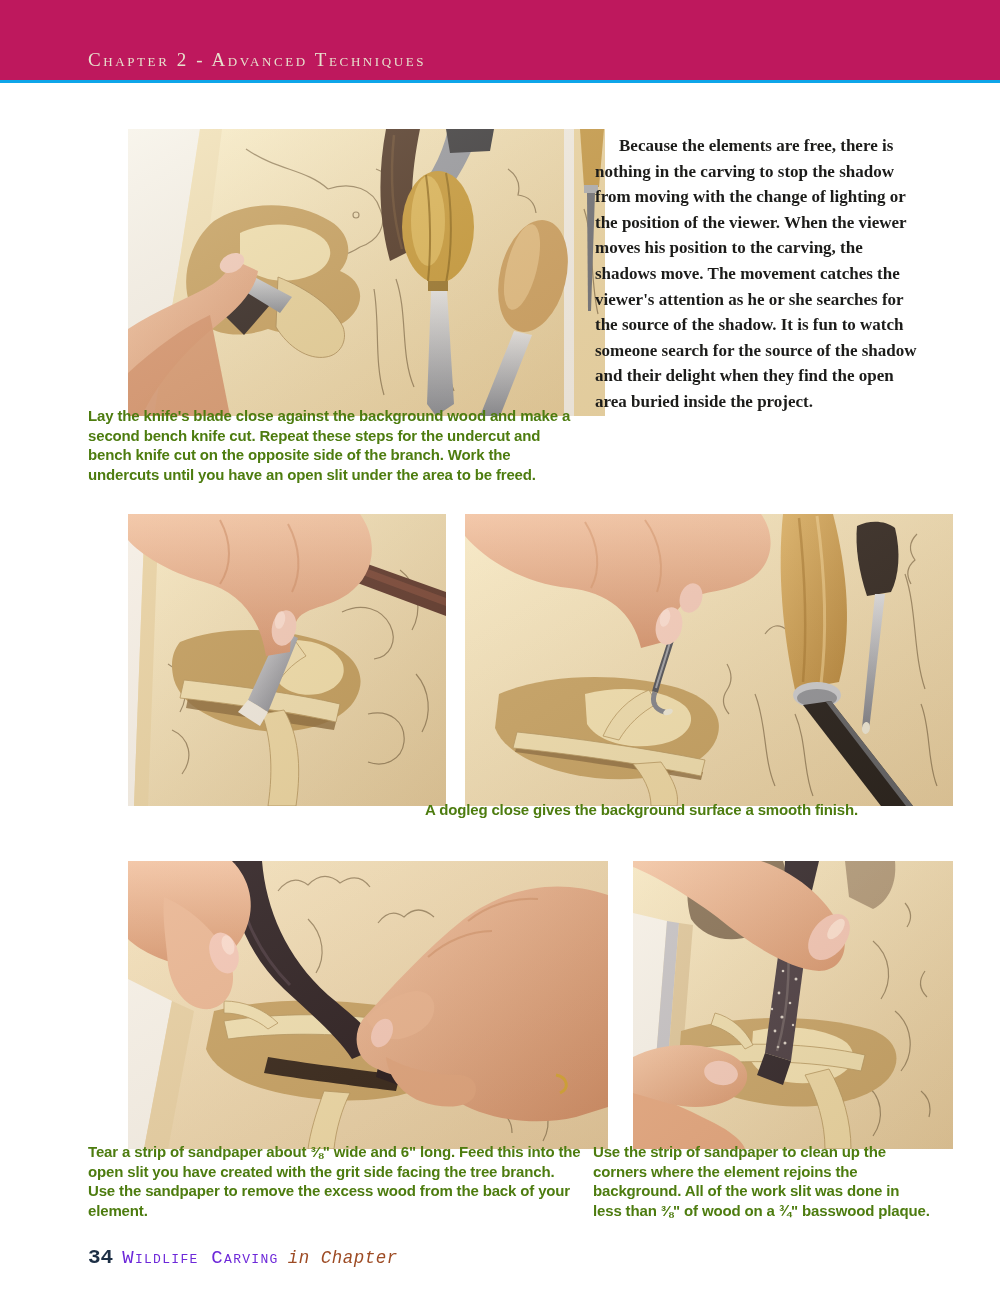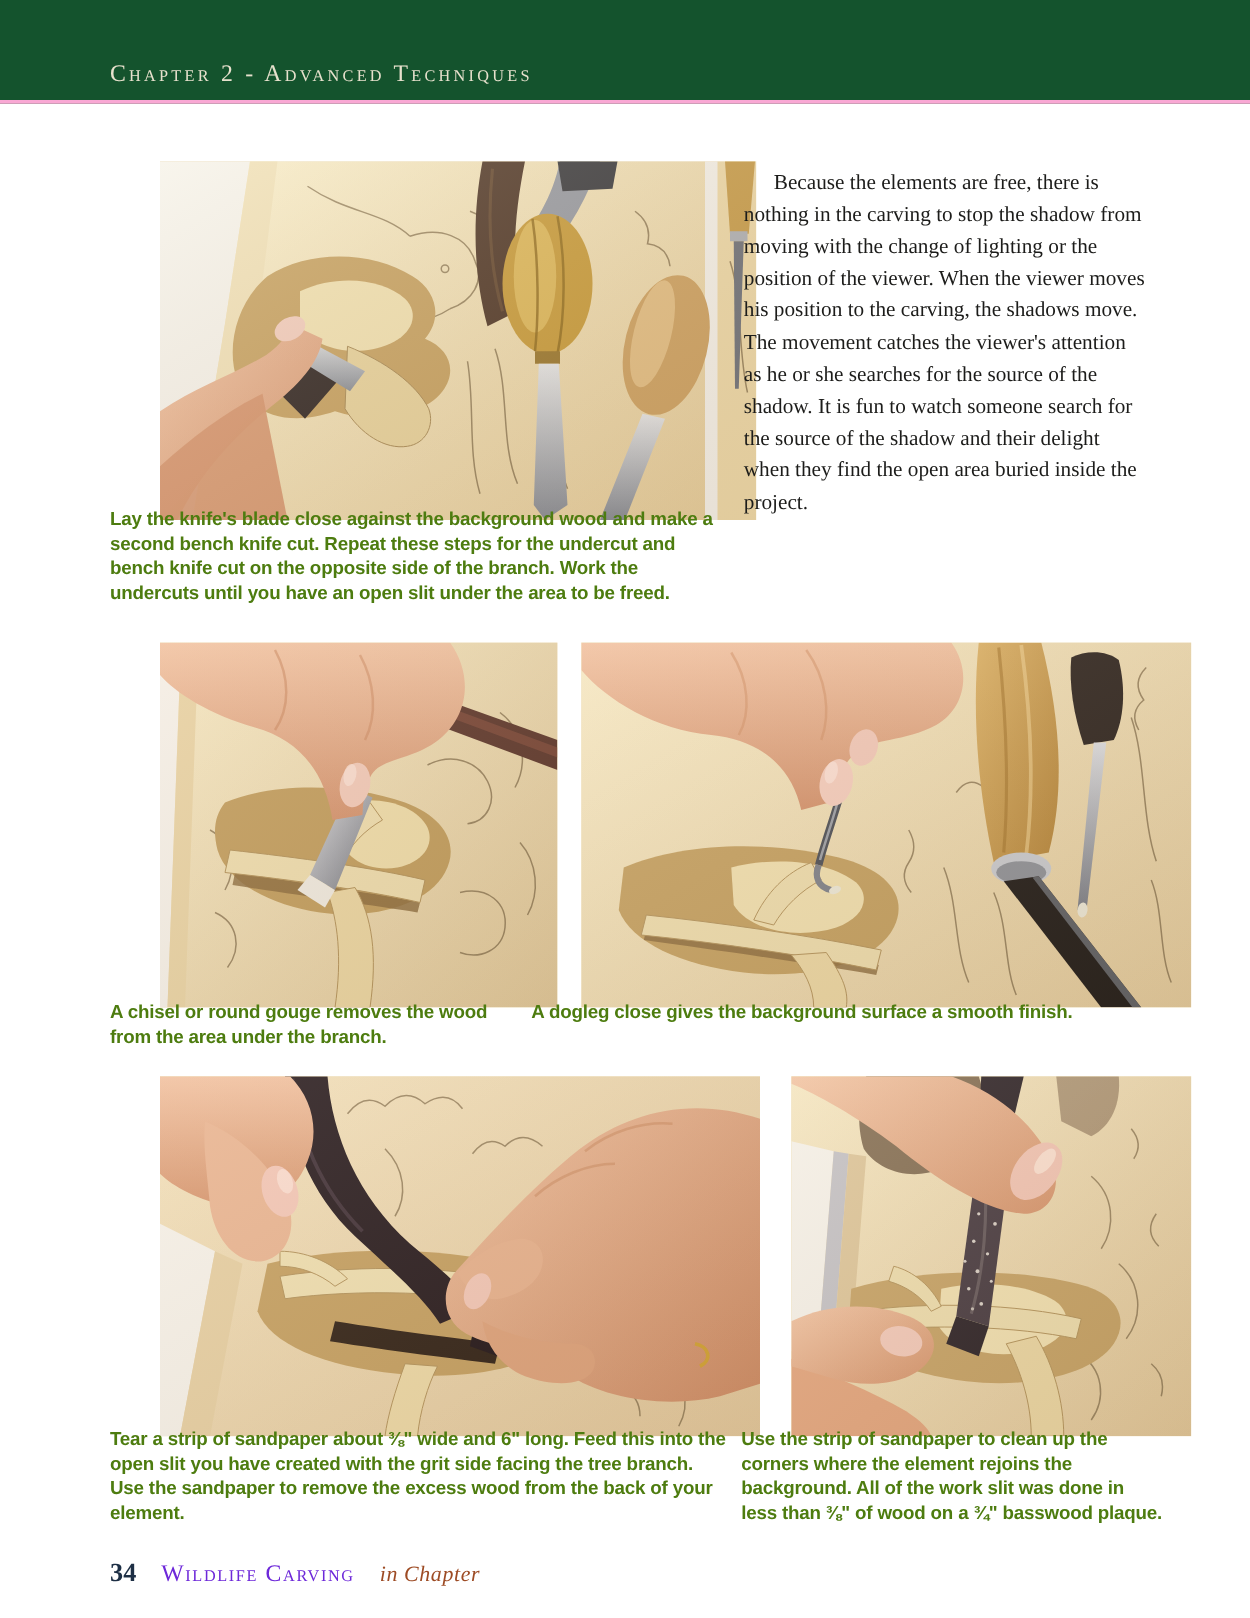--- a/index.html
+++ b/index.html
@@ -1,48 +1,48 @@
 <!DOCTYPE html>
 <html><head>
 <meta charset="utf-8">
 <style>
   html,body{margin:0;padding:0;background:#ffffff;}
   .page{position:relative;width:1000px;height:1294px;background:#ffffff;overflow:hidden;
         font-family:"Liberation Serif",serif;}
 
   
-  .chapter-bar{position:absolute;top:0;left:0;width:1000px;height:80px;background:#14532d;
-               border-bottom:3px solid #f9a8d4;display:flex;align-items:flex-end;}
+  .chapter-bar{position:absolute;top:0;left:0;width:1000px;height:80px;background:#be185d;
+               border-bottom:3px solid #0ea5e9;display:flex;align-items:flex-end;}
   .chapter-title{margin:0 0 9px 88px;font-variant:small-caps;letter-spacing:2.6px;
                  font-size:19px;color:#e7e1cd;font-weight:400;}
 
   
   .photo{position:absolute;overflow:hidden;background:#efe2c2;}
   .photo svg{display:block;width:100%;height:100%;}
   #photo1{left:88px;top:113px;width:477px;height:287px;}
   #photo2{left:88px;top:498px;width:318px;height:292px;}
   #photo3{left:425px;top:498px;width:488px;height:292px;}
   #photo4{left:88px;top:845px;width:480px;height:288px;}
   #photo5{left:593px;top:845px;width:320px;height:288px;}
 
   
   .body-text{position:absolute;left:595px;top:116px;width:322px;font-size:17px;
-             line-height:25.6px;color:#1c1c1a;text-indent:24px;}
+             line-height:25.6px;color:#1c1c1a;text-indent:24px;font-weight:bold;}
 
   
   .caption{position:absolute;font-family:"Liberation Sans",sans-serif;font-size:15px;
            line-height:19.5px;font-weight:700;color:#4d7c0f;letter-spacing:-0.15px;}
   #caption1{left:88px;top:406px;width:494px;}
   #caption2{left:88px;top:800px;width:332px;}
   #caption3{left:425px;top:800px;width:500px;}
   #caption4{left:88px;top:1142px;width:494px;}
   #caption5{left:593px;top:1142px;width:338px;}
 
   
-  .page-footer{position:absolute;left:88px;top:1246px;display:flex;align-items:baseline;gap:20px;}
+  .page-footer{position:absolute;left:88px;top:1246px;display:flex;align-items:baseline;gap:9px;font-family:Liberation Mono, monospace;}
   .footer-num{font-size:21px;font-weight:700;color:#1d2f45;}
   .footer-title{font-variant:small-caps;font-size:19px;letter-spacing:1.3px;color:#6d28d9;font-weight:400;}
   .footer-suffix{font-style:italic;font-size:17.5px;color:#9d4b24;letter-spacing:.5px;}
 </style>
 </head>
 <body>
 
 <div class="page">
 
   <header class="chapter-bar">
@@ -267,21 +267,20 @@
         <path d="M120,8 C134,30 136,56 126,74" stroke="#cf8f66" stroke-width="2" fill="none" opacity="0.55"></path>
         <path d="M180,6 C196,28 200,56 192,78" stroke="#cf8f66" stroke-width="2" fill="none" opacity="0.55"></path>
         <ellipse cx="226" cy="84" rx="11" ry="15" fill="#f2cabb" transform="rotate(18 226 84)"></ellipse>
         <ellipse cx="204" cy="112" rx="13" ry="19" fill="#f5cfc0" transform="rotate(14 204 112)"></ellipse>
         <ellipse cx="200" cy="104" rx="5" ry="9" fill="#fce4d9" opacity="0.8" transform="rotate(14 200 104)"></ellipse>
       </g>
       <rect width="488" height="292" fill="url(#p3v)"></rect>
     </svg>
   </figure>
 
-  <figcaption class="caption" id="caption2">A chisel or round gouge removes the wood from the area under the branch.</figcaption>
   <figcaption class="caption" id="caption3">A dogleg close gives the background surface a smooth finish.</figcaption>
 
   <figure class="photo" id="photo4">
     <svg viewBox="0 0 480 288">
       <defs>
         <linearGradient id="p4w" x1="0" y1="0" x2="1" y2="1">
           <stop offset="0" stop-color="#f4e5c1"></stop>
             <stop offset="1" stop-color="#e4cba0"></stop>
         </linearGradient>
         <linearGradient id="p4s" x1="0" y1="0" x2="0" y2="1">

